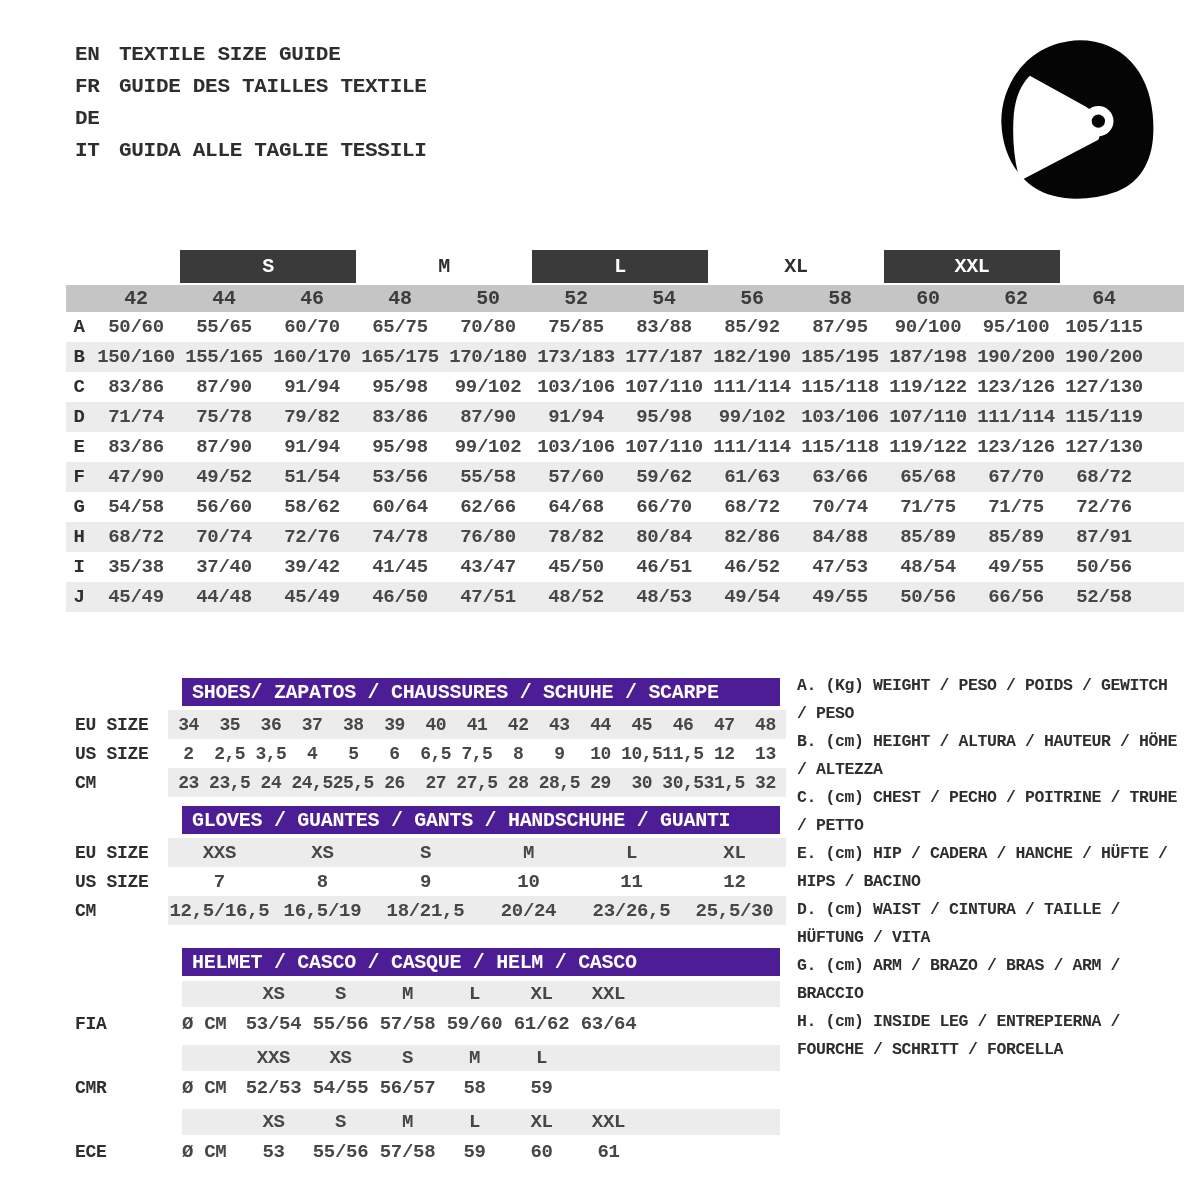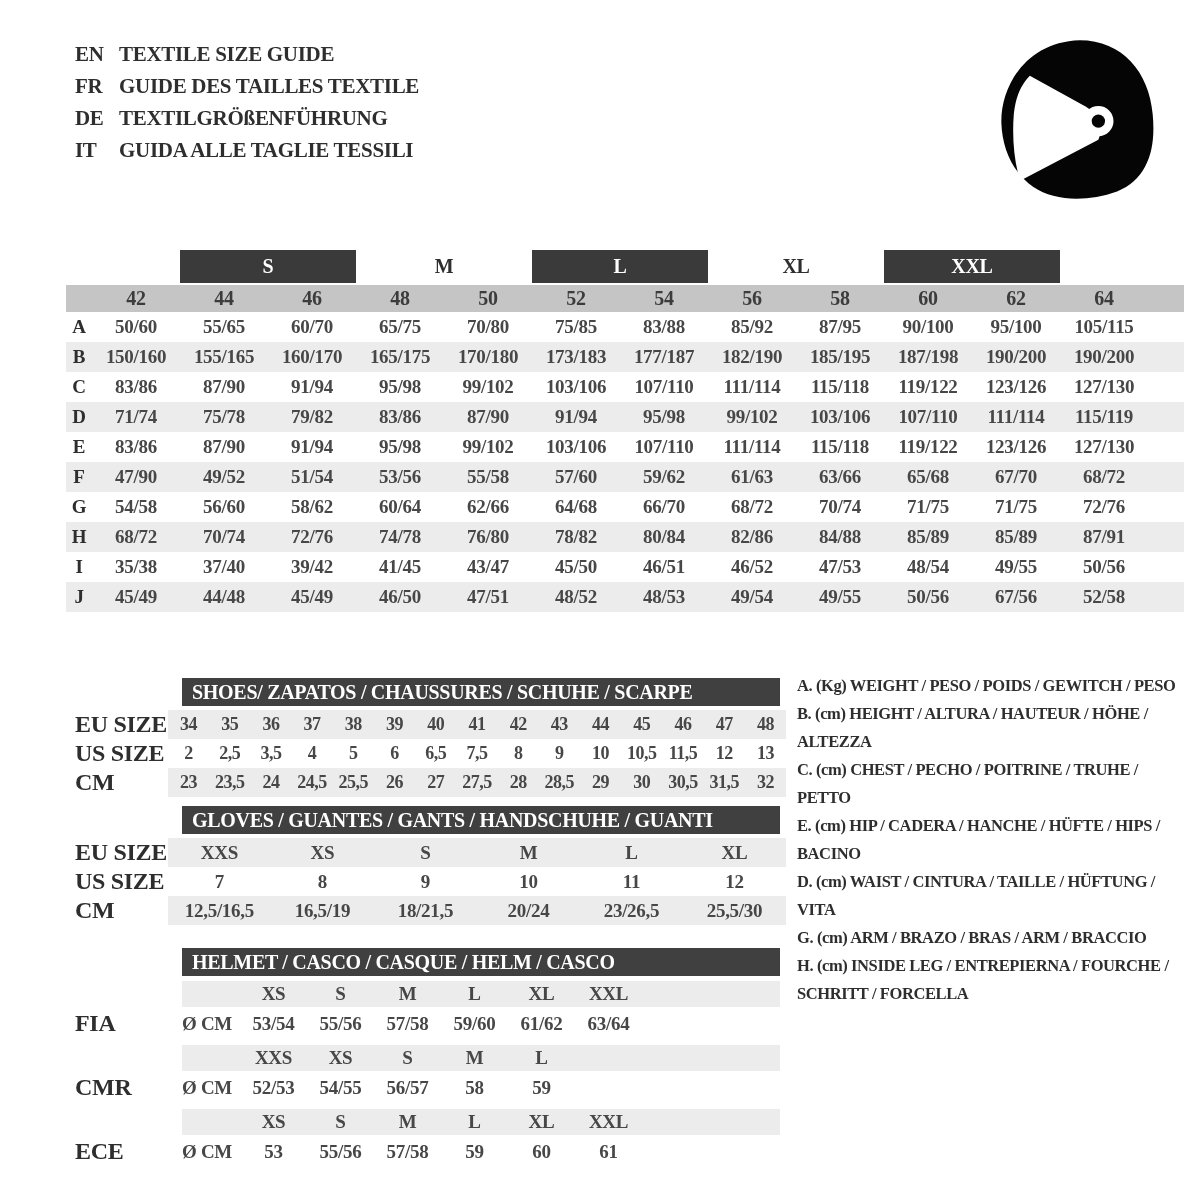--- a/index.html
+++ b/index.html
@@ -1,17 +1,17 @@
 <!DOCTYPE html>
 <html><head>
 <meta charset="utf-8">
 <style>
   html,body{margin:0;padding:0;background:#fff;}
   .page{position:relative;width:1200px;height:1200px;background:#fff;overflow:hidden;
-        font-family:Liberation Serif, serif;font-weight:bold;color:#333;
+        font-family:Liberation Mono, monospace;font-weight:bold;color:#333;
         letter-spacing:-0.3px;}
   
   .langs{position:absolute;left:75px;top:38px;}
   .lang-row{display:flex;height:32px;align-items:center;font-size:21px;color:#2e2e2e;}
   .lang-code{width:44px;}
   
   .helmet-icon{position:absolute;left:980px;top:28px;width:178px;height:172px;}
   
   .main-table{position:absolute;left:66px;top:250px;width:1118px;}
   .mt-grid{display:grid;grid-template-columns:26px repeat(12,88px) 36px;align-items:center;}
@@ -24,22 +24,22 @@
   .num-row .cell{text-align:center;font-size:20px;color:#3c3c3c;}
   .trow{height:30px;}
   .trow:nth-of-type(even){background:#ececec;}
   .letter{text-align:center;font-size:19px;color:#2e2e2e;}
   .cell{text-align:center;font-size:19px;color:#474747;white-space:nowrap;}
   
   .band-section{position:absolute;left:66px;width:720px;}
   .shoes{top:678px;} .gloves{top:806px;} .helmet-section{top:948px;}
   .bar-row{display:flex;margin-bottom:4px;}
   .side-label{width:116px;box-sizing:border-box;padding-left:9px;display:flex;align-items:center;
-              font-size:24px;color:#2e2e2e;white-space:nowrap;}
-  .bar{width:598px;height:28px;background:#404040;color:#fff;display:flex;align-items:center;
+              font-size:18px;color:#2e2e2e;white-space:nowrap;}
+  .bar{width:598px;height:28px;background:#4c1d95;color:#fff;display:flex;align-items:center;
        box-sizing:border-box;padding-left:10px;font-size:20px;white-space:nowrap;}
   .srow{display:flex;height:29px;}
   .srow-band{width:712px;display:grid;align-items:center;}
   .grid15{grid-template-columns:repeat(15,1fr);}
   .grid15 .cell{font-size:18px;letter-spacing:-0.5px;}
   .grid6{grid-template-columns:repeat(6,1fr);}
   .srow:nth-of-type(odd) .srow-band{background:#ececec;}
   
   .hrow{display:flex;}
   .hband{width:598px;display:grid;grid-template-columns:58px repeat(6,67px) 1fr;align-items:center;}
@@ -65,21 +65,20 @@
       </div>
 
 
       <div class="lang-row">
         <span class="lang-code">FR</span>
         <span class="lang-label">GUIDE DES TAILLES TEXTILE</span>
       </div>
 
       <div class="lang-row">
         <span class="lang-code">DE</span>
-        <span class="lang-label">TEXTILGRÖßENFÜHRUNG</span>
       </div>
 
       <div class="lang-row">
         <span class="lang-code">IT</span>
         <span class="lang-label">GUIDA ALLE TAGLIE TESSILI</span>
       </div>
     </header>
 
   <div class="helmet-icon">
     <svg viewBox="0 0 200 190" width="178" height="172" aria-hidden="true">
@@ -187,21 +186,21 @@
           <span class="letter">I</span>
           <span style="display:contents">
             
           <span class="cell">35/38</span><span class="cell">37/40</span><span class="cell">39/42</span><span class="cell">41/45</span><span class="cell">43/47</span><span class="cell">45/50</span><span class="cell">46/51</span><span class="cell">46/52</span><span class="cell">47/53</span><span class="cell">48/54</span><span class="cell">49/55</span><span class="cell">50/56</span></span>
         </div>
 
         <div class="mt-grid trow">
           <span class="letter">J</span>
           <span style="display:contents">
             
-          <span class="cell">45/49</span><span class="cell">44/48</span><span class="cell">45/49</span><span class="cell">46/50</span><span class="cell">47/51</span><span class="cell">48/52</span><span class="cell">48/53</span><span class="cell">49/54</span><span class="cell">49/55</span><span class="cell">50/56</span><span class="cell">67/56</span><span class="cell">52/58</span></span>
+          <span class="cell">45/49</span><span class="cell">44/48</span><span class="cell">45/49</span><span class="cell">46/50</span><span class="cell">47/51</span><span class="cell">48/52</span><span class="cell">48/53</span><span class="cell">49/54</span><span class="cell">49/55</span><span class="cell">50/56</span><span class="cell">66/56</span><span class="cell">52/58</span></span>
         </div>
       </div>
   </section>
 
   <section class="band-section shoes">
     <div class="bar-row">
       <span class="side-label"></span>
       <div class="bar">SHOES/ ZAPATOS / CHAUSSURES / SCHUHE / SCARPE</div>
     </div>
     <div>

